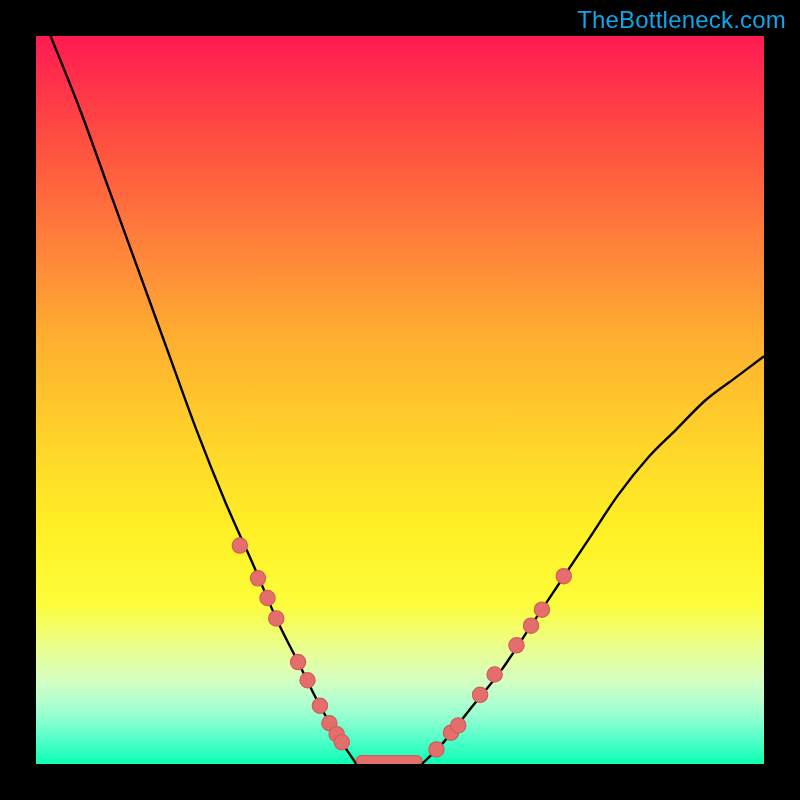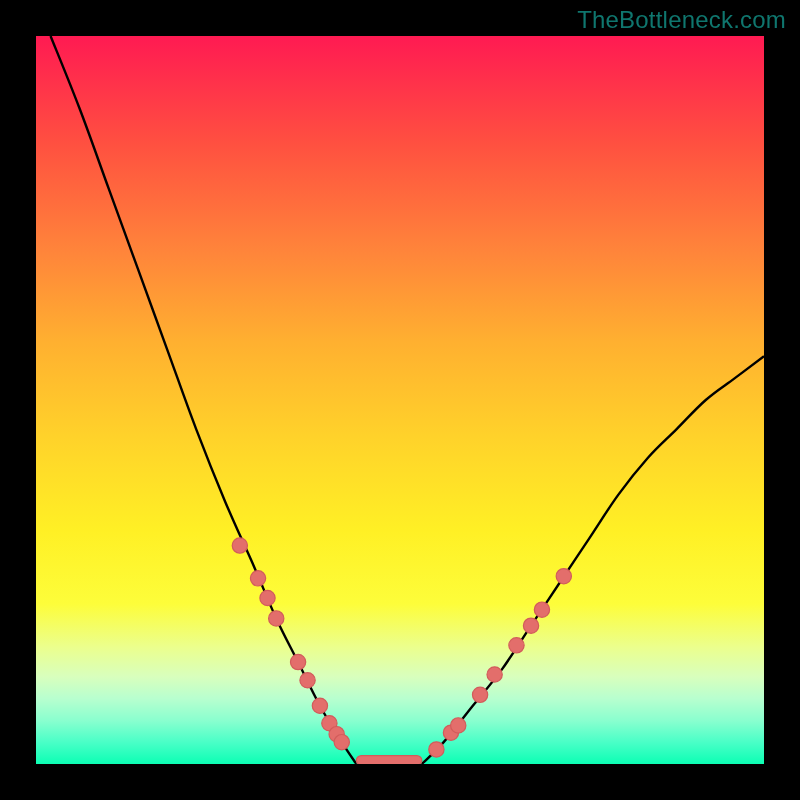--- a/index.html
+++ b/index.html
@@ -8,21 +8,21 @@
     height: 800px;
     background: #000;
     position: relative;
     overflow: hidden;
     font-family: Arial, Helvetica, sans-serif;
   }
   .attribution {
     position: absolute;
     top: 6px;
     right: 14px;
-    color: #0f766e;
+    color: #0ea5e9;
     font-size: 24px;
     letter-spacing: 0.2px;
     z-index: 3;
   }
   .plot-area {
     position: absolute;
     left: 36px;
     top: 36px;
     width: 728px;
     height: 728px;

